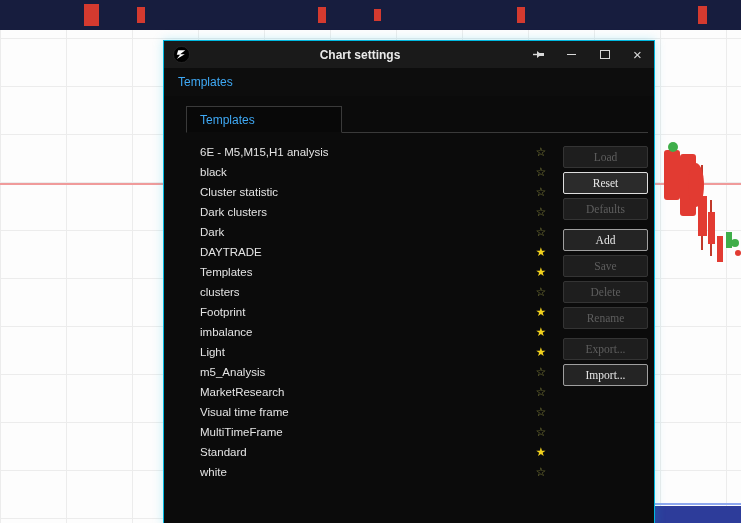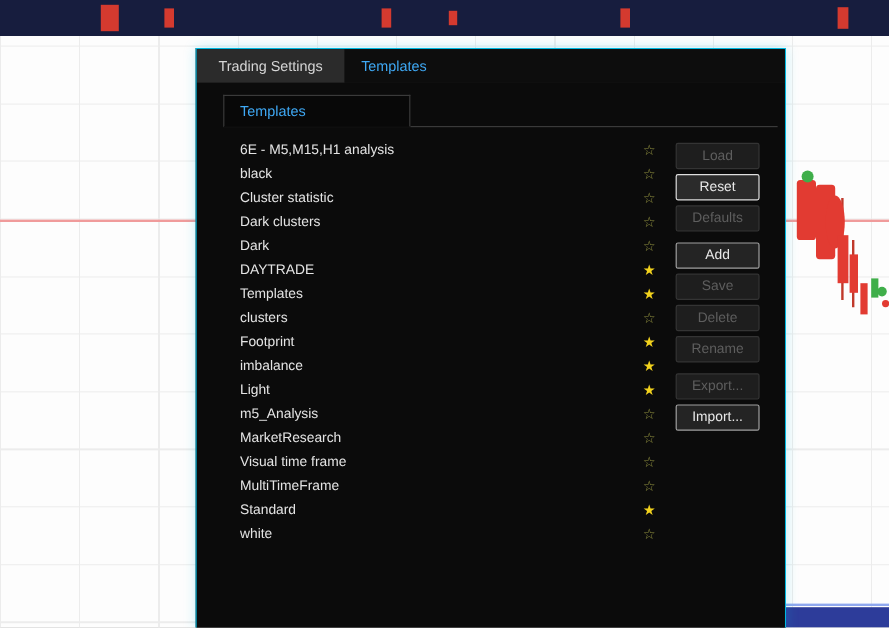--- a/index.html
+++ b/index.html
@@ -48,21 +48,21 @@
 
   .body-row{display:flex;margin:9px 0 16px 22px;flex:1;overflow:hidden;}
   .list{width:370px;flex:0 0 auto;}
   .row{height:20px;display:flex;align-items:center;justify-content:space-between;
        padding:0 8px 0 14px;cursor:default;}
   .row-label{font-size:11.5px;color:#e4e4e4;white-space:nowrap;}
   .star{font-size:12px;width:14px;text-align:center;color:#8f8f3f;cursor:pointer;}
   .star.fav{color:#f2d21d;}
 
   .btncol{width:78px;margin-left:7px;padding-top:4px;display:flex;flex-direction:column;flex:0 0 auto;}
-  .btn{width:70px;height:22px;margin-bottom:4px;font-size:11.5px;font-family:Liberation Sans, sans-serif;
+  .btn{width:85px;height:22px;margin-bottom:4px;font-size:11.5px;font-family:Liberation Serif, serif;
        background:#242424;border:1px solid #3a3a3a;color:#e8e8e8;border-radius:2px;cursor:pointer;}
   .btn.disabled{color:#5e5e5e;background:#1e1e1e;border-color:#343434;}
   .btn.enabled{border-color:#9f9f9f;}
   .btn.focused{border-color:#dedede;background:#2b2b2b;}
   .btn.group-start{margin-top:5px;}
 </style>
 </head>
 <body>
 
 <div id="screen">
@@ -93,23 +93,44 @@
     <circle cx="23" cy="17" r="5" fill="#3fae4a"></circle>
     <circle cx="85" cy="113" r="4" fill="#3fae4a"></circle>
     <circle cx="88" cy="123" r="3" fill="#e23b32"></circle>
   </svg>
 
   <div class="bottom-strip-line"></div>
   <div class="bottom-strip"></div>
 
   <div class="dialog">
 
+    <div class="titlebar">
+      <svg class="logo" viewBox="0 0 18 18">
+        <circle cx="9" cy="9" r="8.5" fill="#000" stroke="#3a3a3a" stroke-width="0.5"></circle>
+        <path d="M5.5 4.5 h7.5 l-5.5 4.2 h5 l-8.5 5 3.5-4.4 h-3.5 z" fill="#ffffff"></path>
+      </svg>
+      <span class="title">Chart settings</span>
+      <span class="win-controls">
+        <span class="win-btn">
+          <svg width="13" height="13" viewBox="0 0 13 13">
+            <path d="M1 6.5 H5" stroke="#d8d8d8" stroke-width="1.4"></path>
+            <path d="M5 3 V10 L7.5 8 H12 V5 H7.5 Z" fill="#d8d8d8"></path>
+          </svg>
+        </span>
+        <span class="win-btn">
+            <span class="min-glyph"></span>
+          </span>
+        <span class="win-btn">
+            <span class="max-glyph"></span>
+          </span>
+        <span class="win-btn close-glyph">×</span>
+      </span>
+    </div>
 
     <div class="tabstrip">
-        <div class="tab">Trading Settings</div>
         <div class="tab active">Templates</div>
       </div>
 
     <div class="content">
       <div class="subtab-bar">
           <div class="subtab active">Templates</div>
         </div>
       <div class="body-row">
         <div class="list">
             <div class="row">

